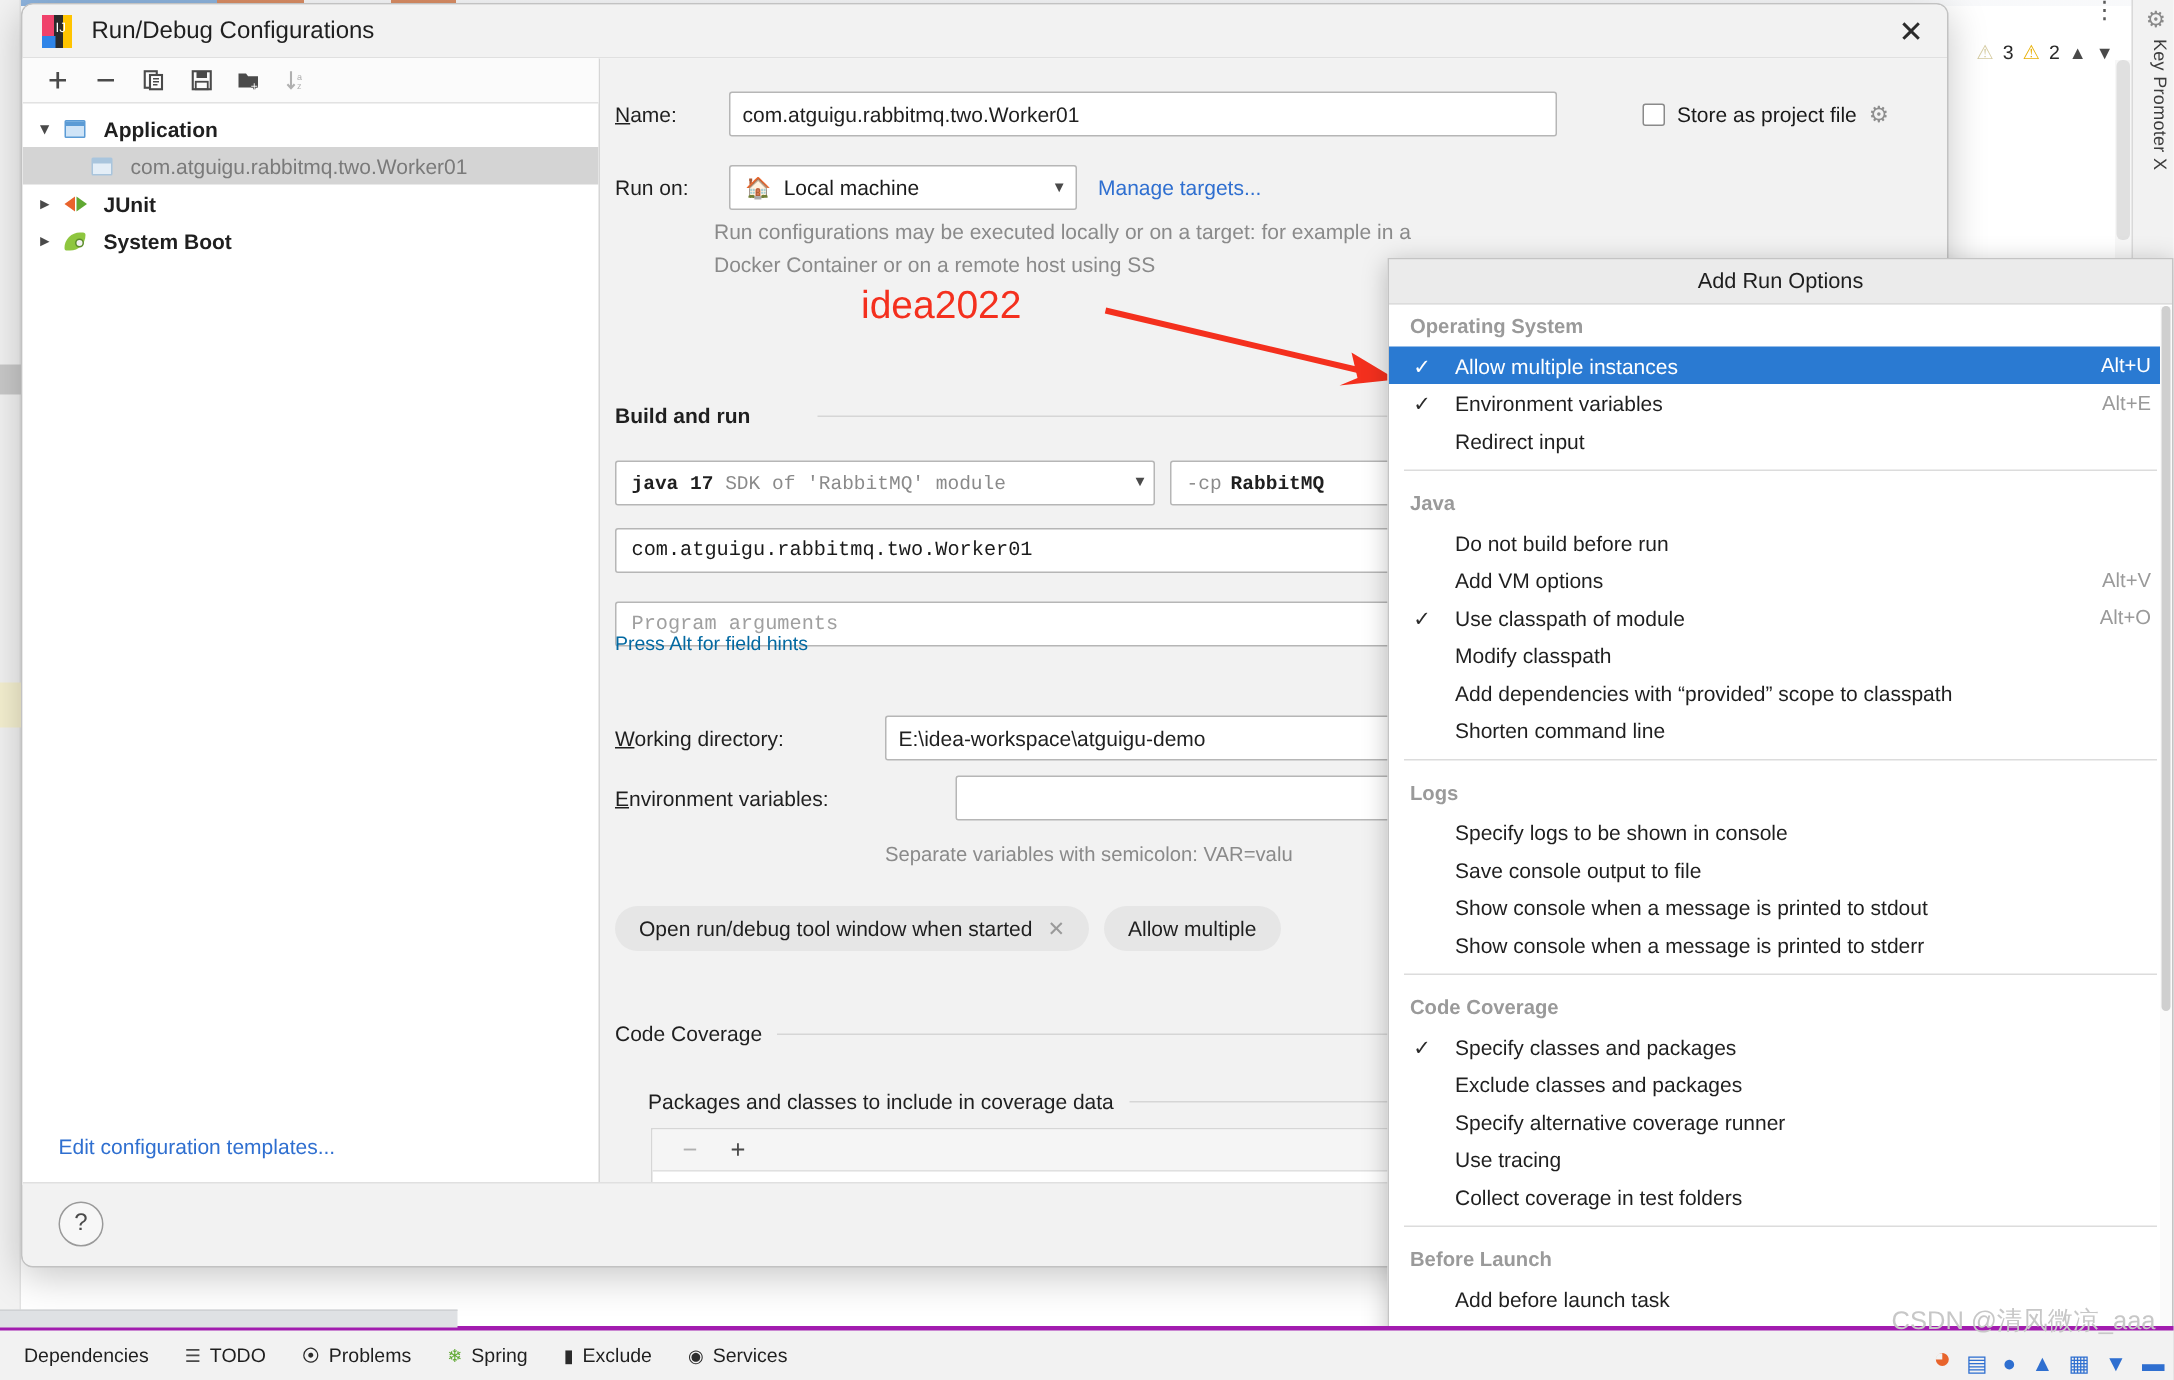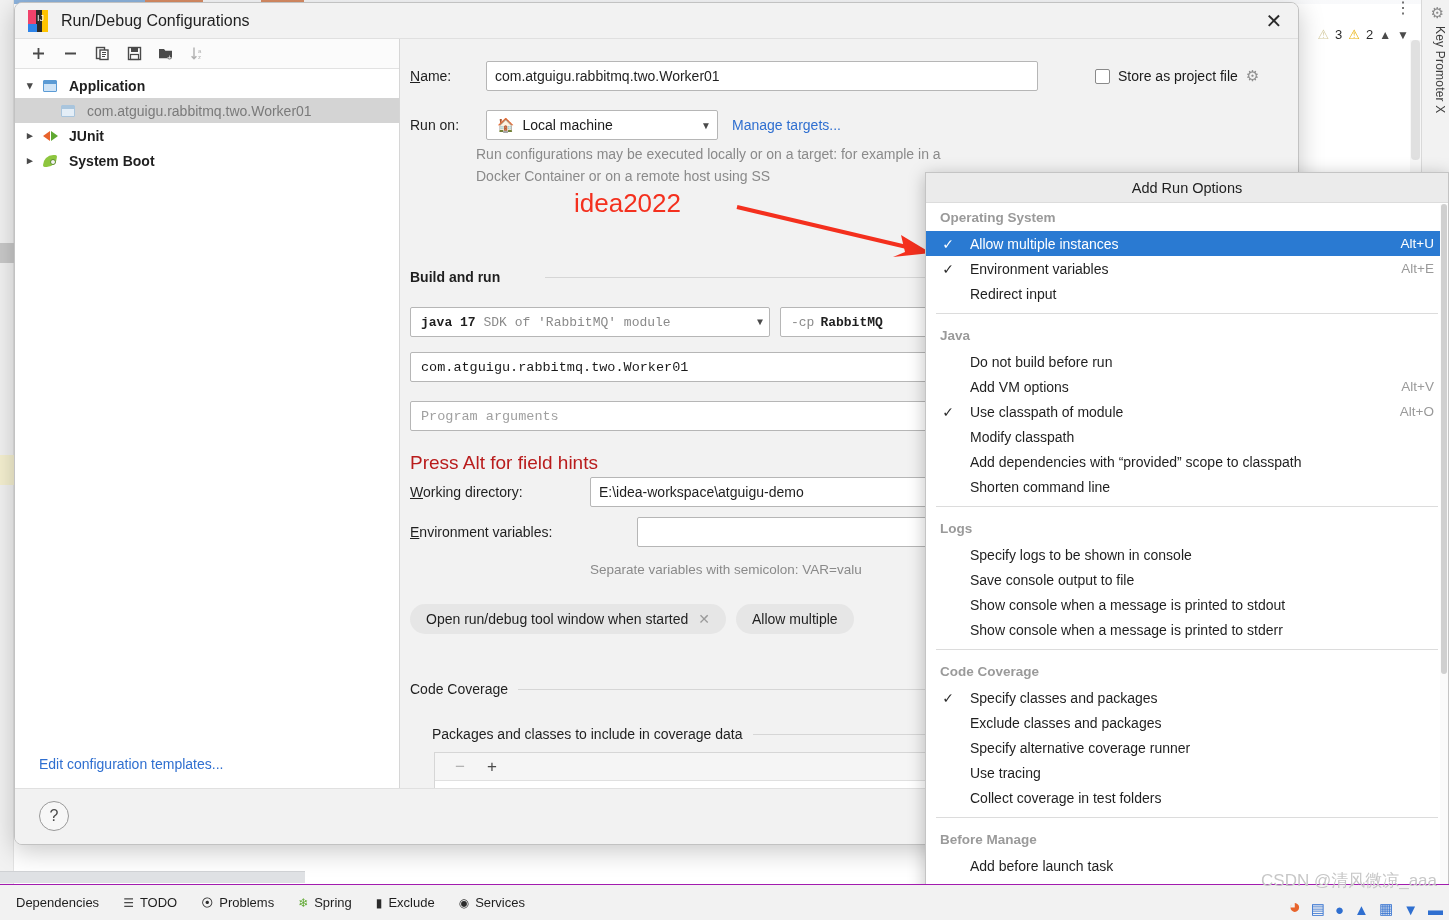--- a/index.html
+++ b/index.html
@@ -81,21 +81,21 @@
   #ide-tabstrip {
     position: absolute; left: 0; top: 0; width: 1449px; height: 4px;
     background: linear-gradient(90deg,#7aa7d8 0 10%, #d47a4a 10% 14%, #f7f8fa 14% 18%,
        #d47a4a 18% 21%, #f7f8fa 21% 100%);
     opacity: .85;
   }
 
   
   #status-bar {
     position: absolute; left: 0; bottom: 0; width: 1449px; height: 36px;
-    background: #f2f2f2; border-top: 1px solid #a21caf;
+    background: #f2f2f2; border-top: 3px solid #a21caf;
     display: flex; align-items: center; padding-left: 4px;
     z-index: 30;
   }
   .status-item {
     display: flex; align-items: center; gap: 6px;
     font-size: 13px; color: #1f1f1f; padding: 0 12px;
     height: 100%;
   }
   .status-ico { font-size: 12px; color: #3d3d3d; display: inline-block; }
   .status-ico.todo { color: #4a4a4a; }
@@ -317,22 +317,22 @@
     font-family: "Liberation Mono", monospace; font-size: 13.5px;
   }
   #progargs-input {
     position: absolute; left: 10px; top: 362px; width: 670px; height: 30px;
     border: 1px solid #b6b6b6; background: #fff; border-radius: 2px;
     display: flex; align-items: center; padding: 12px 10px;
     font-family: "Liberation Mono", monospace; font-size: 13.5px;
     color: #a0a0a0;
   }
   #alt-hint {
-    position: absolute; left: 10px; top: 413px;
-    font-size: 19px; color: #b91c1c;
+    position: absolute; left: 10px; top: 382px;
+    font-size: 13px; color: #0369a1;
   }
 
   #workdir-row { position: absolute; left: 10px; top: 438px; display:flex; align-items:center; }
   #workdir-label { width: 180px; flex: none; }
   #workdir-input { width: 420px; flex: none; }
   #envvars-row { position: absolute; left: 10px; top: 478px; display:flex; align-items:center;gap:47px; }
   #envvars-label { width: 180px; flex: none; }
   #envvars-input { width: 420px; flex: none; }
   #envvars-hint {
     position: absolute; left: 190px; top: 523px;
@@ -798,21 +798,21 @@
       <span class="sc"></span>
     </div>
     <div class="ro-item">
       <span class="tick"></span>
       <span class="lbl">Collect coverage in test folders</span>
       <span class="sc"></span>
     </div>
 
     <div class="ro-sep"></div>
 
-    <div class="ro-group">Before Manage</div>
+    <div class="ro-group">Before Launch</div>
     <div class="ro-item">
       <span class="tick"></span>
       <span class="lbl">Add before launch task</span>
       <span class="sc"></span>
     </div>
     <div class="ro-item">
       <span class="tick">✓</span>
       <span class="lbl">Open run/debug tool window when started</span>
       <span class="sc"></span>
     </div>

